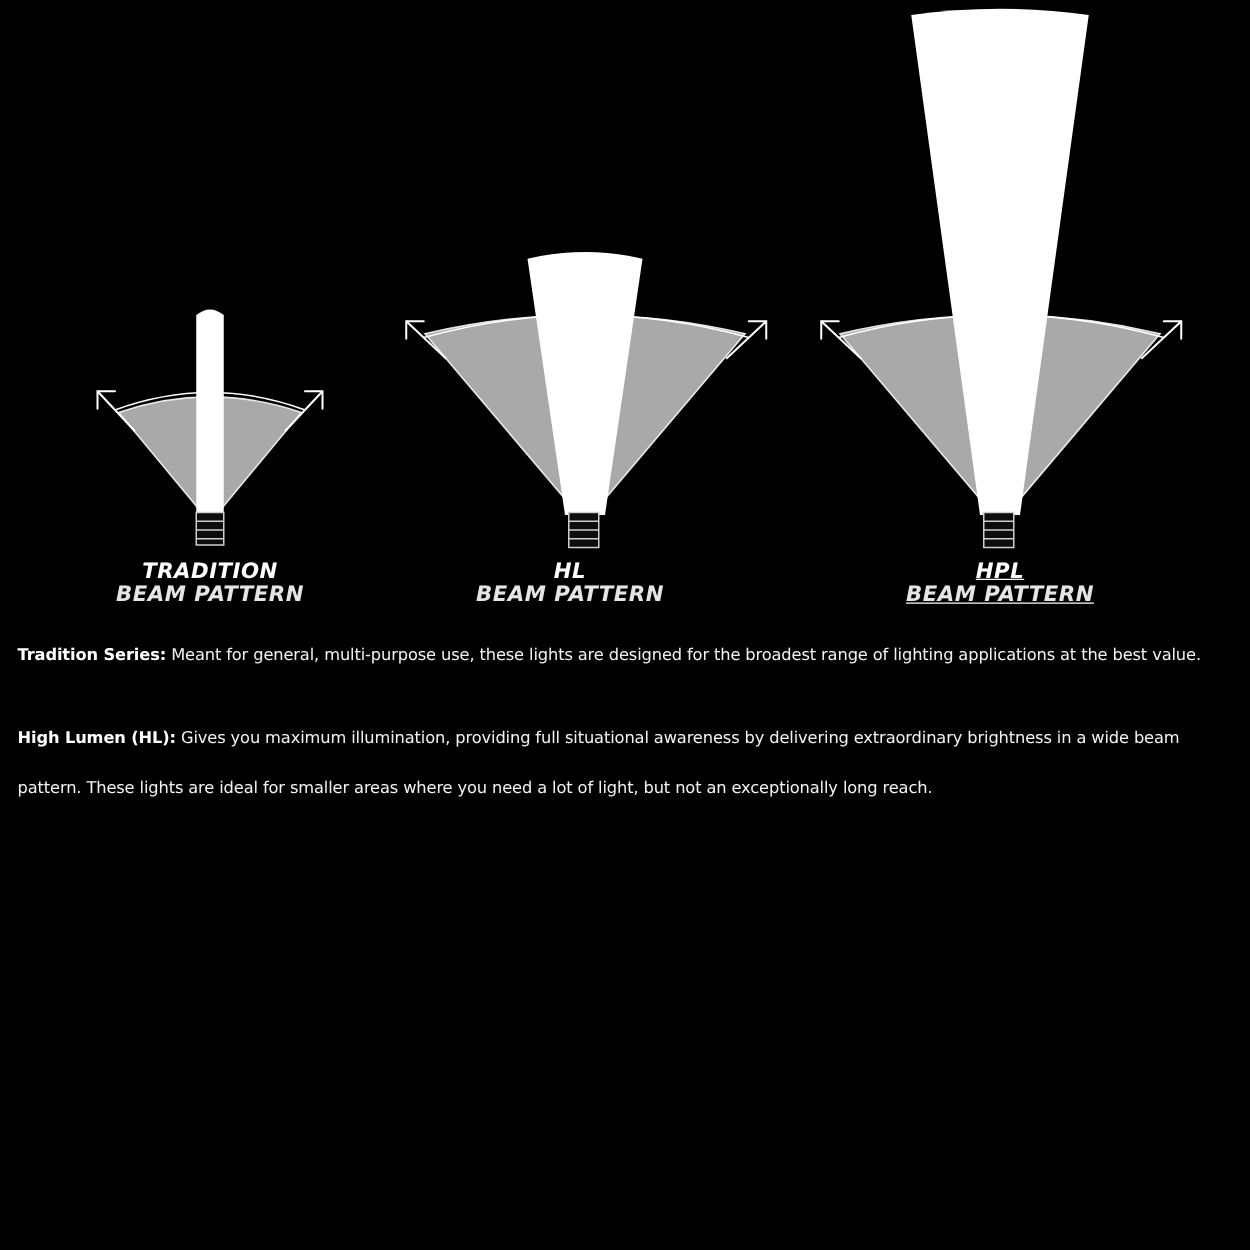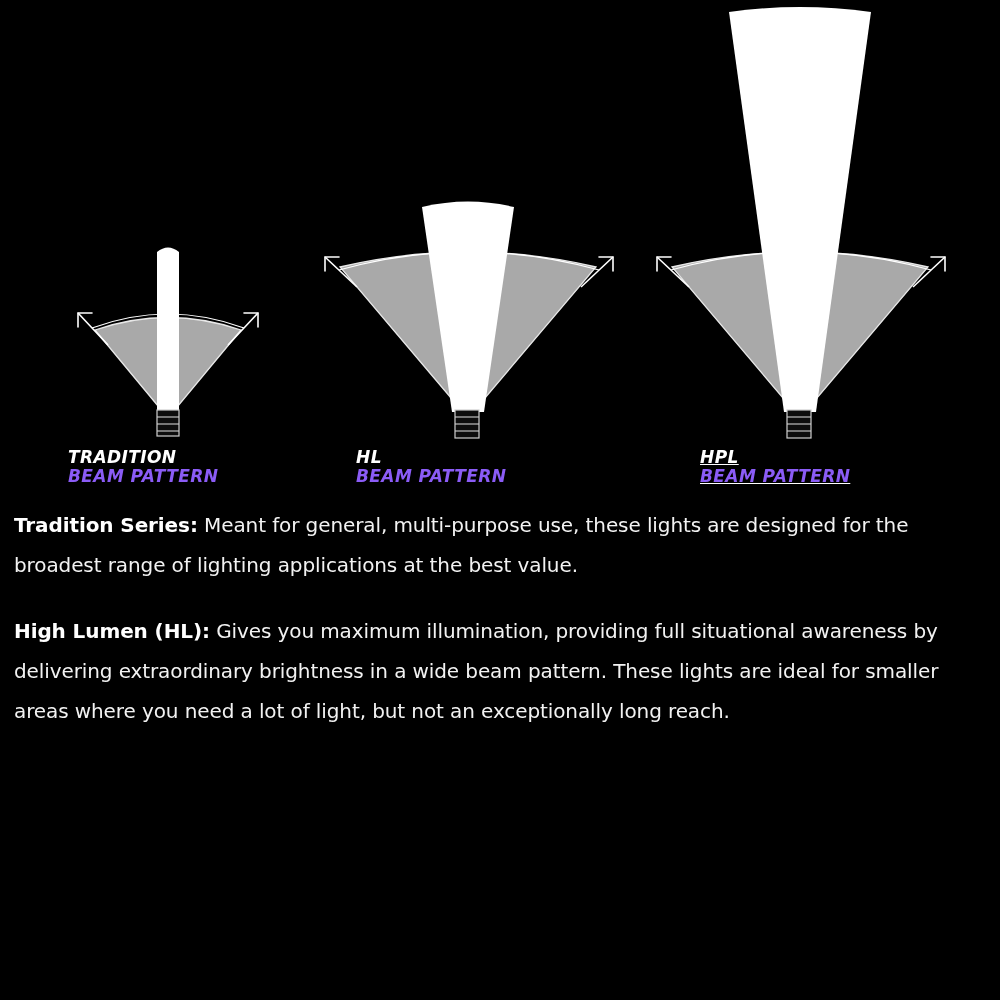--- a/index.html
+++ b/index.html
@@ -28,55 +28,55 @@
     top: 0;
     width: 1000px;
     height: 505px;
   }
   #diagram svg {
     display: block;
   }
 
   .beam-label {
     position: absolute;
-    text-align: left;
+    text-align: center;
     line-height: 1.12;
     white-space: nowrap;
   }
   .beam-label .title {
     display: block;
     font-family: "DejaVu Sans", sans-serif;
     font-weight: bold;
     font-style: italic;
     color: #ffffff;
     font-size: 17px;
     letter-spacing: 0.4px;
   }
   .beam-label .sub {
     display: block;
     font-family: "DejaVu Sans", sans-serif;
     font-weight: bold;
     font-style: italic;
-    color: #8b5cf6;
+    color: #e5e5e5;
     font-size: 17px;
     letter-spacing: 0.4px;
   }
 
   
   #copy {
     position: absolute;
     left: 0;
     top: 505px;
     width: 1000px;
     padding: 0 14px;
     box-sizing: border-box;
   }
   .para {
     font-family: "DejaVu Sans", sans-serif;
-    font-size: 20px;
+    font-size: 13px;
     line-height: 40px;
     color: #f2f2f2;
     margin: 0 0 26px 0;
     letter-spacing: -0.1px;
   }
   .para .lead {
     font-weight: bold;
     color: #ffffff;
   }
   .para:last-child {

